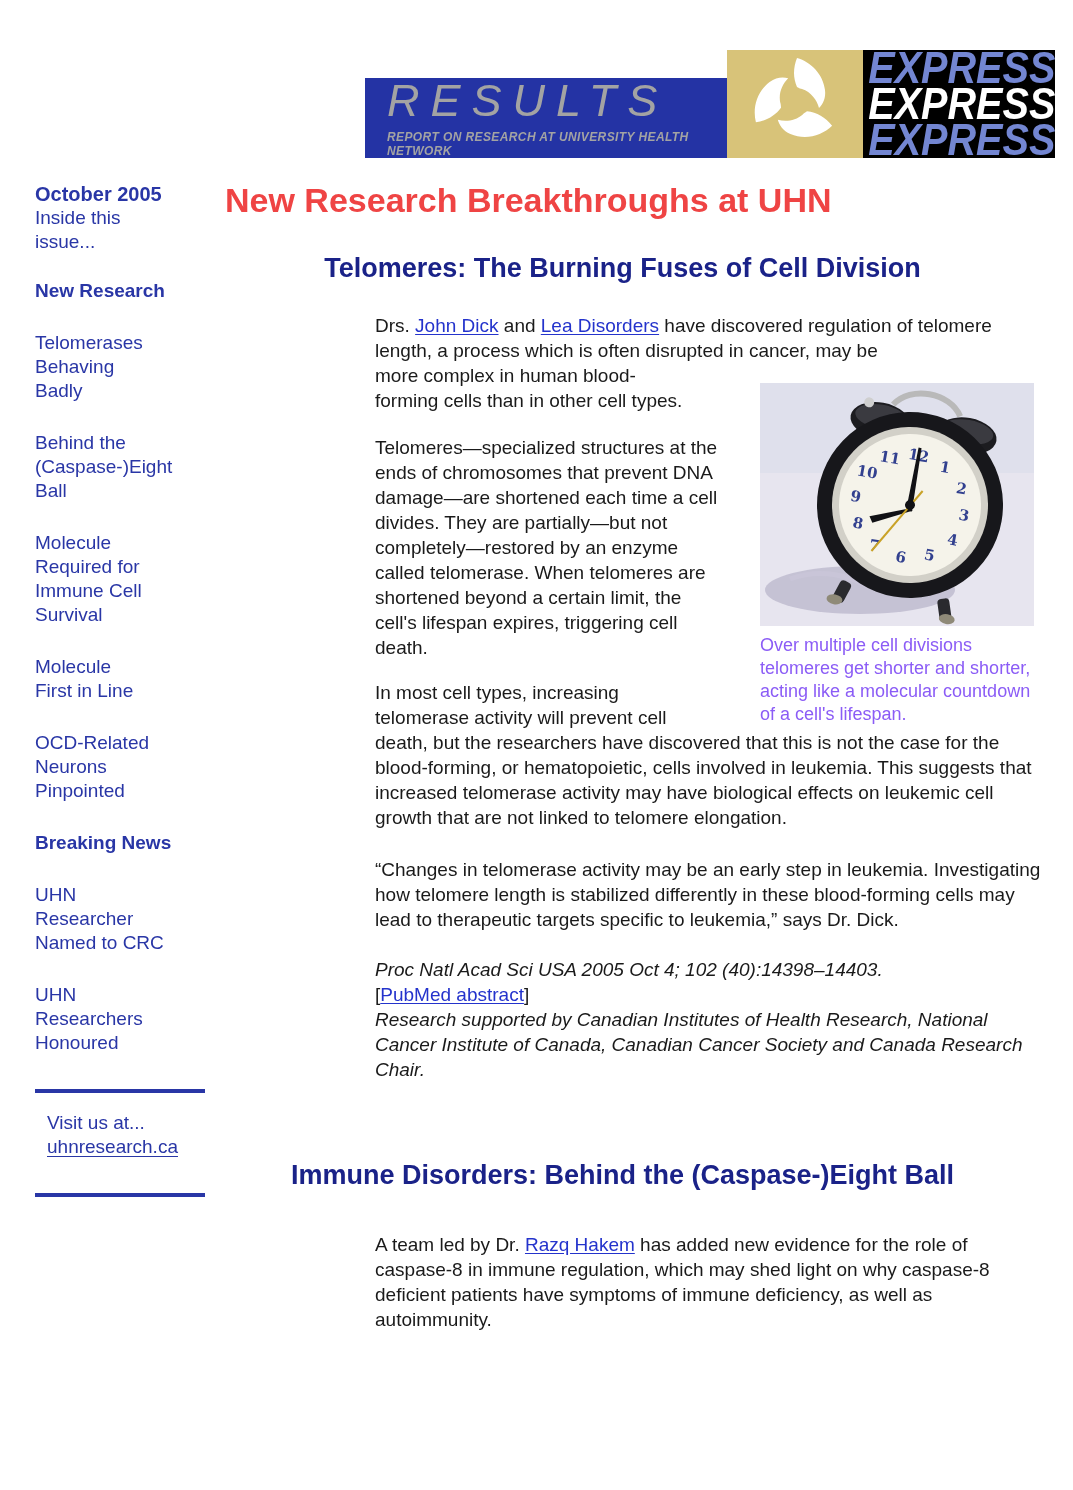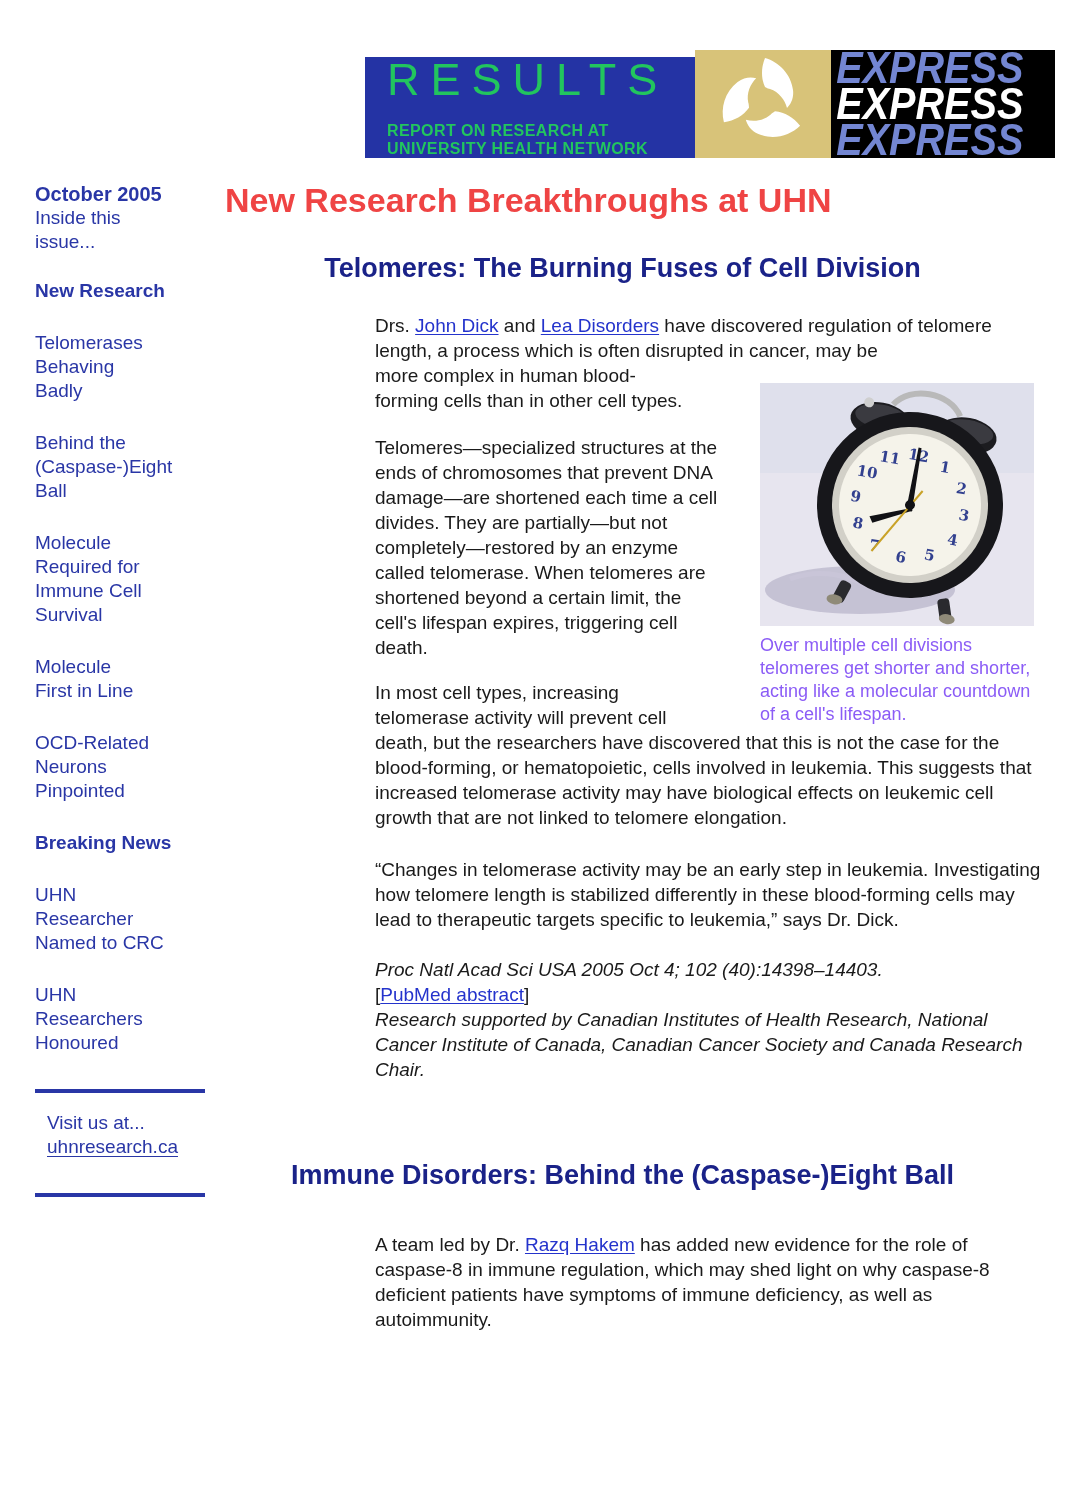--- a/index.html
+++ b/index.html
@@ -9,24 +9,24 @@
     color:#1a1a1a;overflow:hidden;
   }
   
   .banner{position:absolute;left:33px;top:43px;width:1022px;height:115px;display:flex;align-items:flex-end;}
   .net-block{width:332px;background:#e4d287;position:relative;overflow:hidden;flex:none;}
   .net-text{
     position:absolute;left:-8px;top:-36px;font-size:157px;font-weight:700;
     color:#5b90d8;letter-spacing:-5px;line-height:1;font-family:"Liberation Sans",sans-serif;
   }
   .net-strip{position:absolute;left:0;bottom:0;width:100%;height:7px;background:#5b90d8;}
-  .results-panel{width:330px;background:#2433a4;color:#22c55e;flex:none;
-    display:flex;flex-direction:column;justify-content:center;padding-left:22px;box-sizing:border-box;}
+  .results-panel{width:362px;background:#2433a4;color:#a3a3a3;flex:none;
+    display:flex;flex-direction:column;justify-content:center;padding-left:22px;box-sizing:border-box;font-style:italic;}
   .results-title{font-size:45px;font-weight:500;letter-spacing:11px;line-height:1;}
-  .results-subtitle{font-size:16px;font-weight:700;letter-spacing:.4px;margin-top:20px;}
+  .results-subtitle{font-size:12px;font-weight:700;letter-spacing:.4px;margin-top:7px;}
   .logo-block{width:136px;background:#d8c379;flex:none;display:flex;align-items:center;justify-content:center;}
   .express-panel{flex:1;background:#000000;overflow:hidden;position:relative;
     display:flex;flex-direction:column;justify-content:center;}
   .express-row{font-size:45px;font-weight:700;font-style:italic;line-height:36px;
     white-space:nowrap;transform:scaleX(.88);transform-origin:left center;padding-left:6px;}
   .express-faded{color:#7386d2;}
   .express-main{color:#ffffff;}
   
   .sidebar{position:absolute;left:35px;top:182px;width:176px;color:#2936a6;font-size:19px;line-height:24px;}
   .issue-date{font-weight:700;font-size:20px;}

